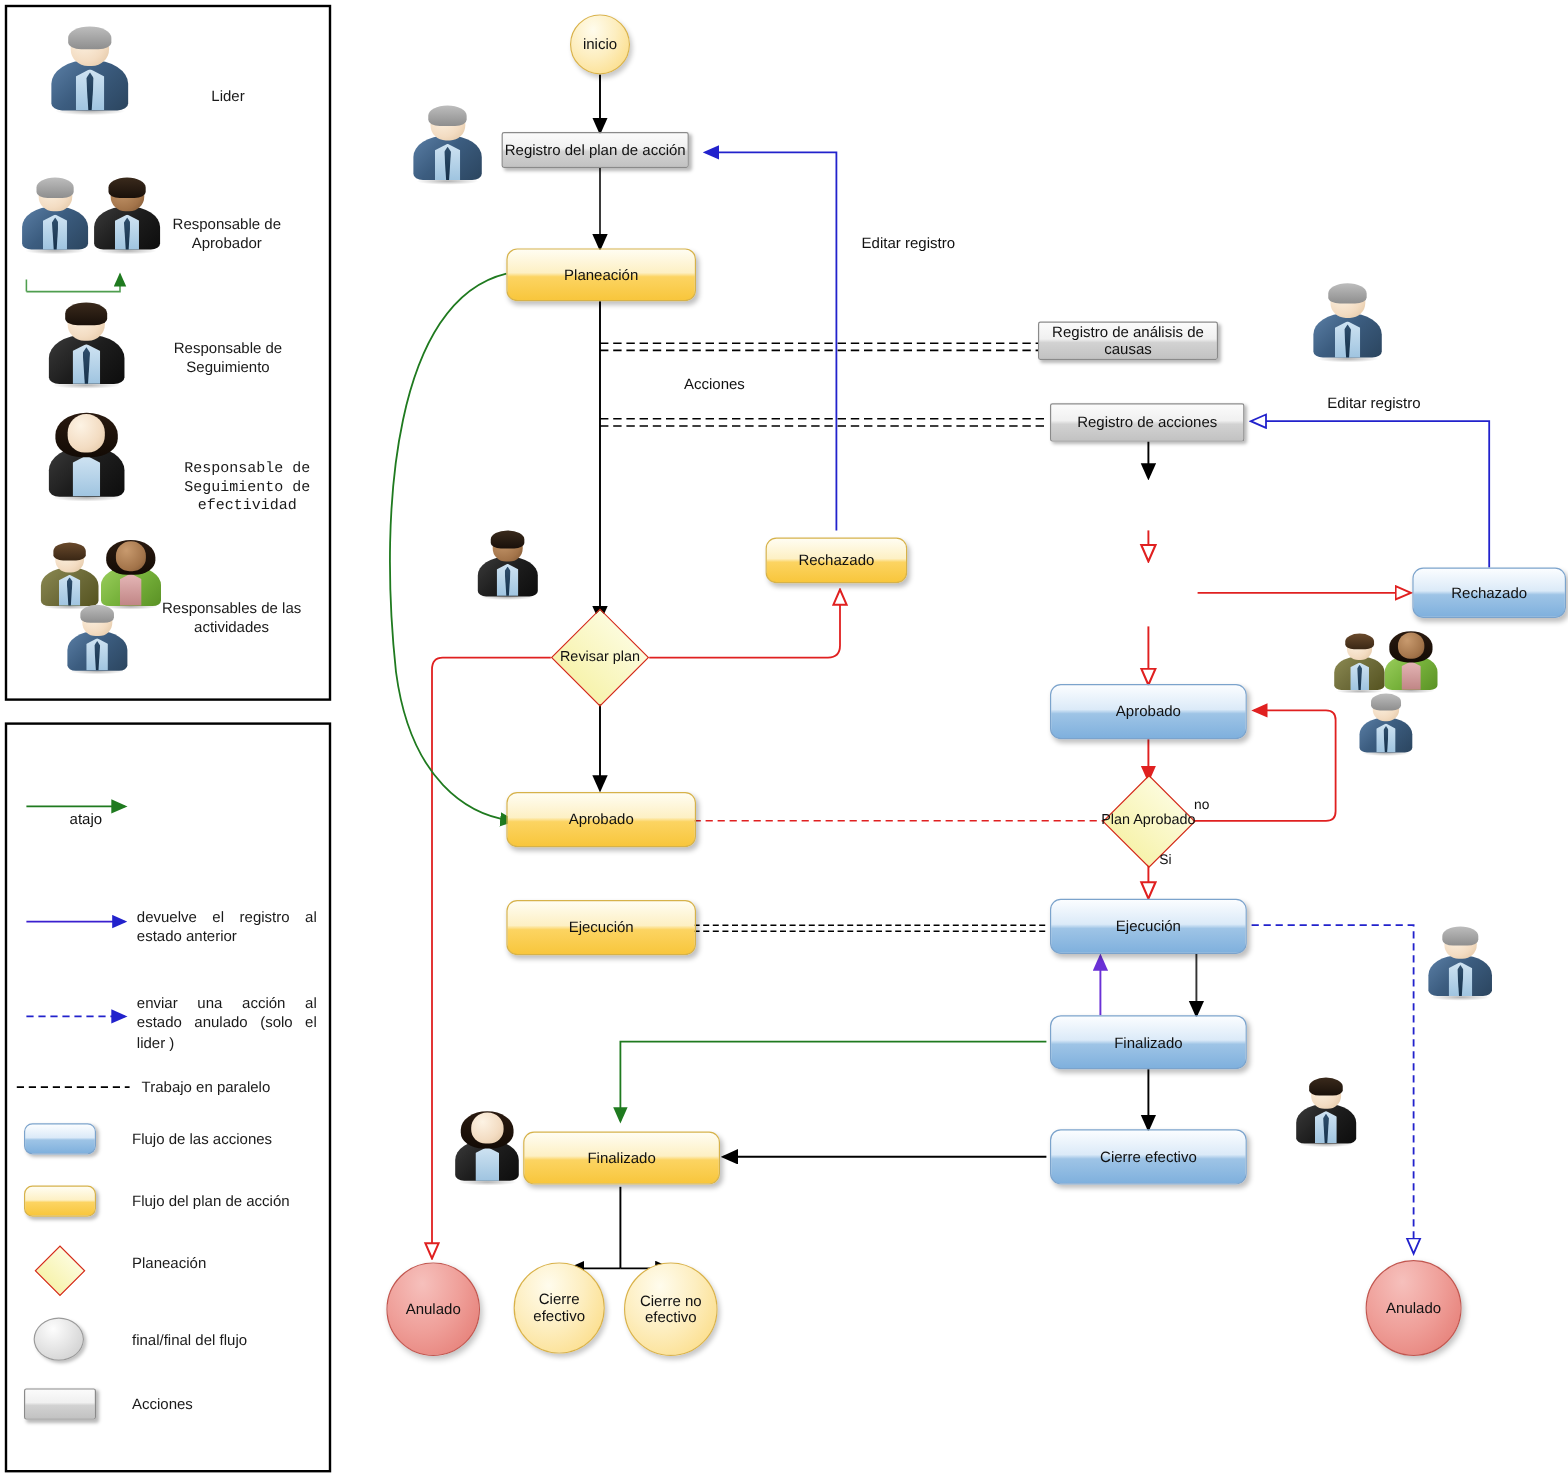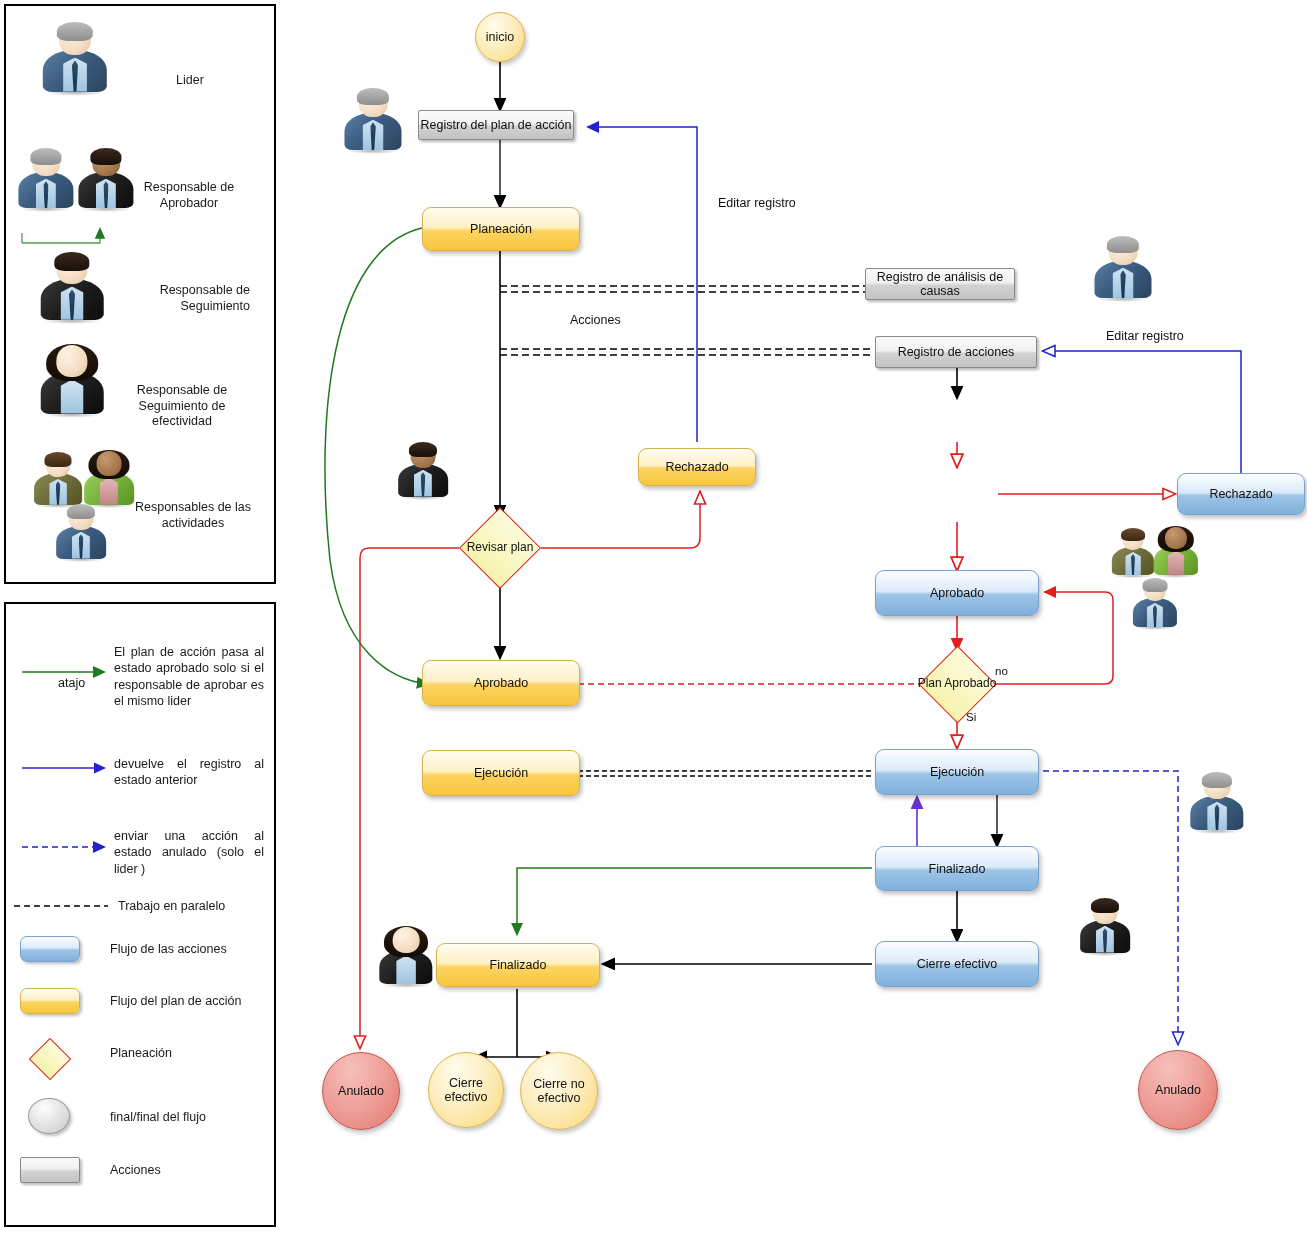--- a/index.html
+++ b/index.html
@@ -364,30 +364,30 @@
   <div class="legend-text" style="position:absolute; left:128px; top:180px; width:122px;">Responsable de Aprobador</div>
 
   <div class="person p-dark" style="left:38px; top:252px; width:68px; height:72px;">
     <span class="shadow"></span>
       <span class="body"></span>
       <span class="shirt"></span>
       <span class="tie"></span>
       <span class="head"></span>
       <span class="hair"></span>
   </div>
-  <div class="legend-text" style="position:absolute; left:130px; top:283px; width:120px;text-align:right;">Responsable de Seguimiento</div>
+  <div class="legend-text" style="position:absolute; left:130px; top:283px; width:120px;">Responsable de Seguimiento</div>
 
   <div class="person p-woman" style="left:38px; top:344px; width:68px; height:74px;">
     <span class="shadow"></span>
       <span class="body"></span>
       <span class="shirt"></span>
       <span class="head"></span>
       <span class="hair"></span>
   </div>
-  <div class="legend-text" style="position:absolute; left:120px; top:383px; width:124px;">Responsable de Seguimiento de efectividad</div>
+  <div class="legend-text" style="position:absolute; left:144px; top:383px; width:124px;font-family:Liberation Mono, monospace;">Responsable de Seguimiento de efectividad</div>
 
   <div class="person p-olive sm" style="left:32px; top:452px; width:52px; height:56px;">
     <span class="shadow"></span>
       <span class="body"></span>
       <span class="shirt"></span>
       <span class="tie"></span>
       <span class="head"></span>
       <span class="hair"></span>
   </div>
   <div class="person p-green sm" style="left:82px; top:450px; width:54px; height:58px;">
@@ -403,21 +403,20 @@
       <span class="shirt"></span>
       <span class="tie"></span>
       <span class="head"></span>
       <span class="hair"></span>
   </div>
   <div class="legend-text" style="position:absolute; left:132px; top:500px; width:122px;">Responsables de las actividades</div>
 
   <div class="panel" id="key-panel"></div>
 
   <div class="edge-label" style="left:46px; top:676px;margin-left:12px;">atajo</div>
-  <div class="key-text" style="position:absolute; left:114px; top:644px; width:150px;">El plan de acción pasa al estado aprobado solo si el responsable de aprobar es el mismo lider</div>
 
   <div class="key-text" style="position:absolute; left:114px; top:756px; width:150px;">devuelve el registro al estado anterior</div>
 
   <div class="key-text" style="position:absolute; left:114px; top:828px; width:150px;">enviar una acción al estado anulado (solo el lider )</div>
 
   <div class="key-text" style="position:absolute; left:118px; top:898px; width:150px; text-align:left;">Trabajo en paralelo</div>
 
   <div class="sw blue" style="left:20px; top:936px;"></div>
   <div class="key-text" style="position:absolute; left:110px; top:941px; width:160px; text-align:left;">Flujo de las acciones</div>
 

